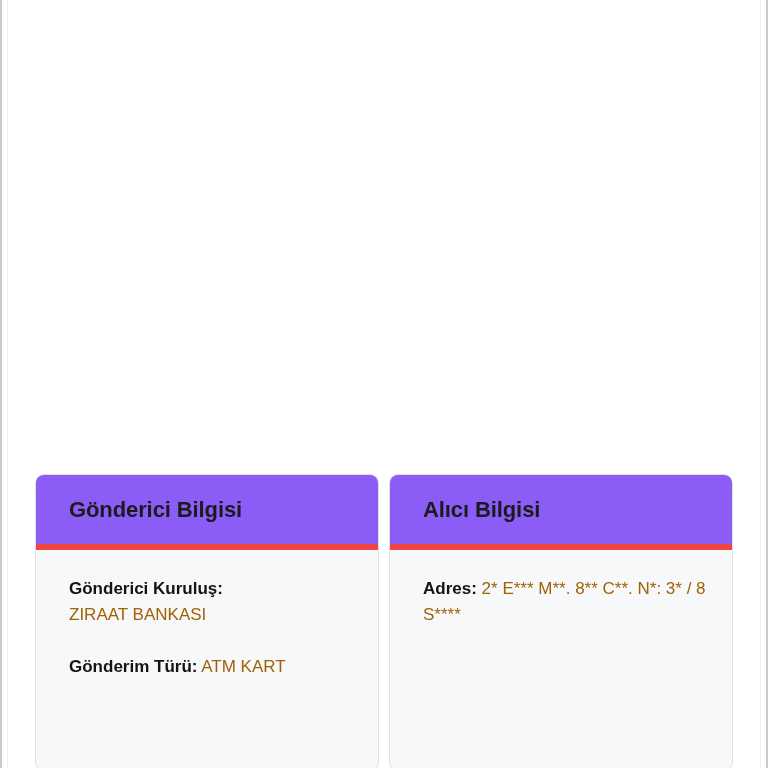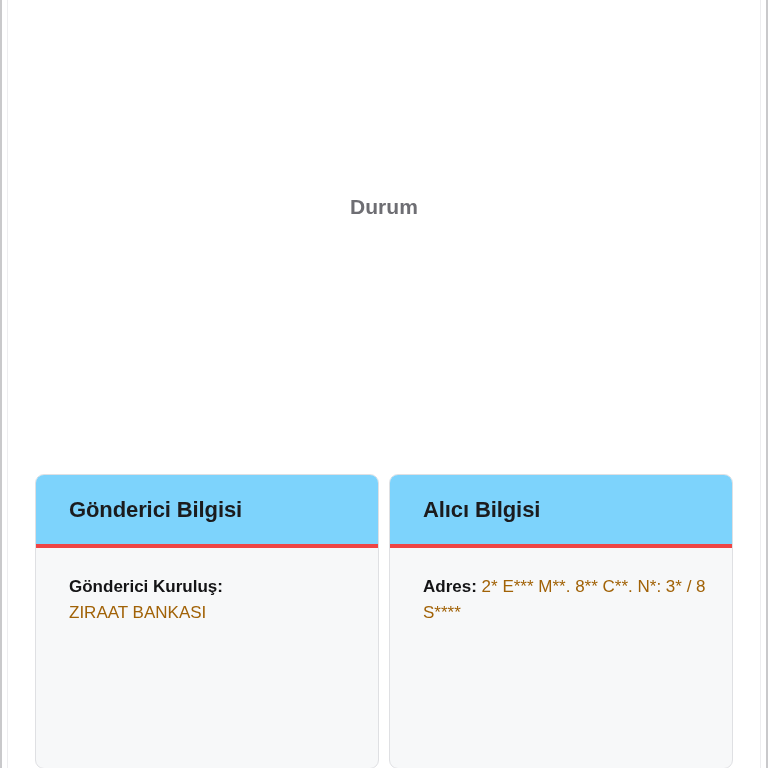--- a/index.html
+++ b/index.html
@@ -97,22 +97,22 @@
   .info-card {
     flex: 1 1 0;
     min-width: 0;
     background: #f7f8f9;
     border: 1px solid #dfe0e3;
     border-radius: 9px;
     overflow: hidden;
     box-sizing: border-box;
   }
   .card-header {
-    background: #7dd3fc;
-    border-bottom: 4px solid #ef4444;
+    background: #8b5cf6;
+    border-bottom: 6px solid #ef4444;
     padding: 22px 0 21px 33px;
   }
   .card-header-title {
     font-size: 22px;
     font-weight: bold;
     color: #1b1b1d;
     line-height: 1.2;
     letter-spacing: -0.1px;
   }
   .card-body {
@@ -142,32 +142,35 @@
 </head>
 <body>
 
 <div class="page-frame">
   <div class="edge-rule-left"></div>
   <div class="edge-rule-right"></div>
 
   <div class="content">
 
     <section class="status-section">
-      <div class="status-label">Durum</div>
     </section>
 
     <section class="cards-row">
 
       <div class="info-card">
         <div class="card-header">
           <span class="card-header-title">Gönderici Bilgisi</span>
         </div>
         <div class="card-body">
           <p class="field stacked">
             <span class="field-label">Gönderici Kuruluş:</span><span class="field-value">ZIRAAT BANKASI</span>
+          </p>
+          <p class="field">
+            <span class="field-label">Gönderim Türü:</span>
+            <span class="field-value">ATM KART</span>
           </p>
         </div>
       </div>
 
       <div class="info-card">
         <div class="card-header">
           <span class="card-header-title">Alıcı Bilgisi</span>
         </div>
         <div class="card-body">
           <p class="field">

